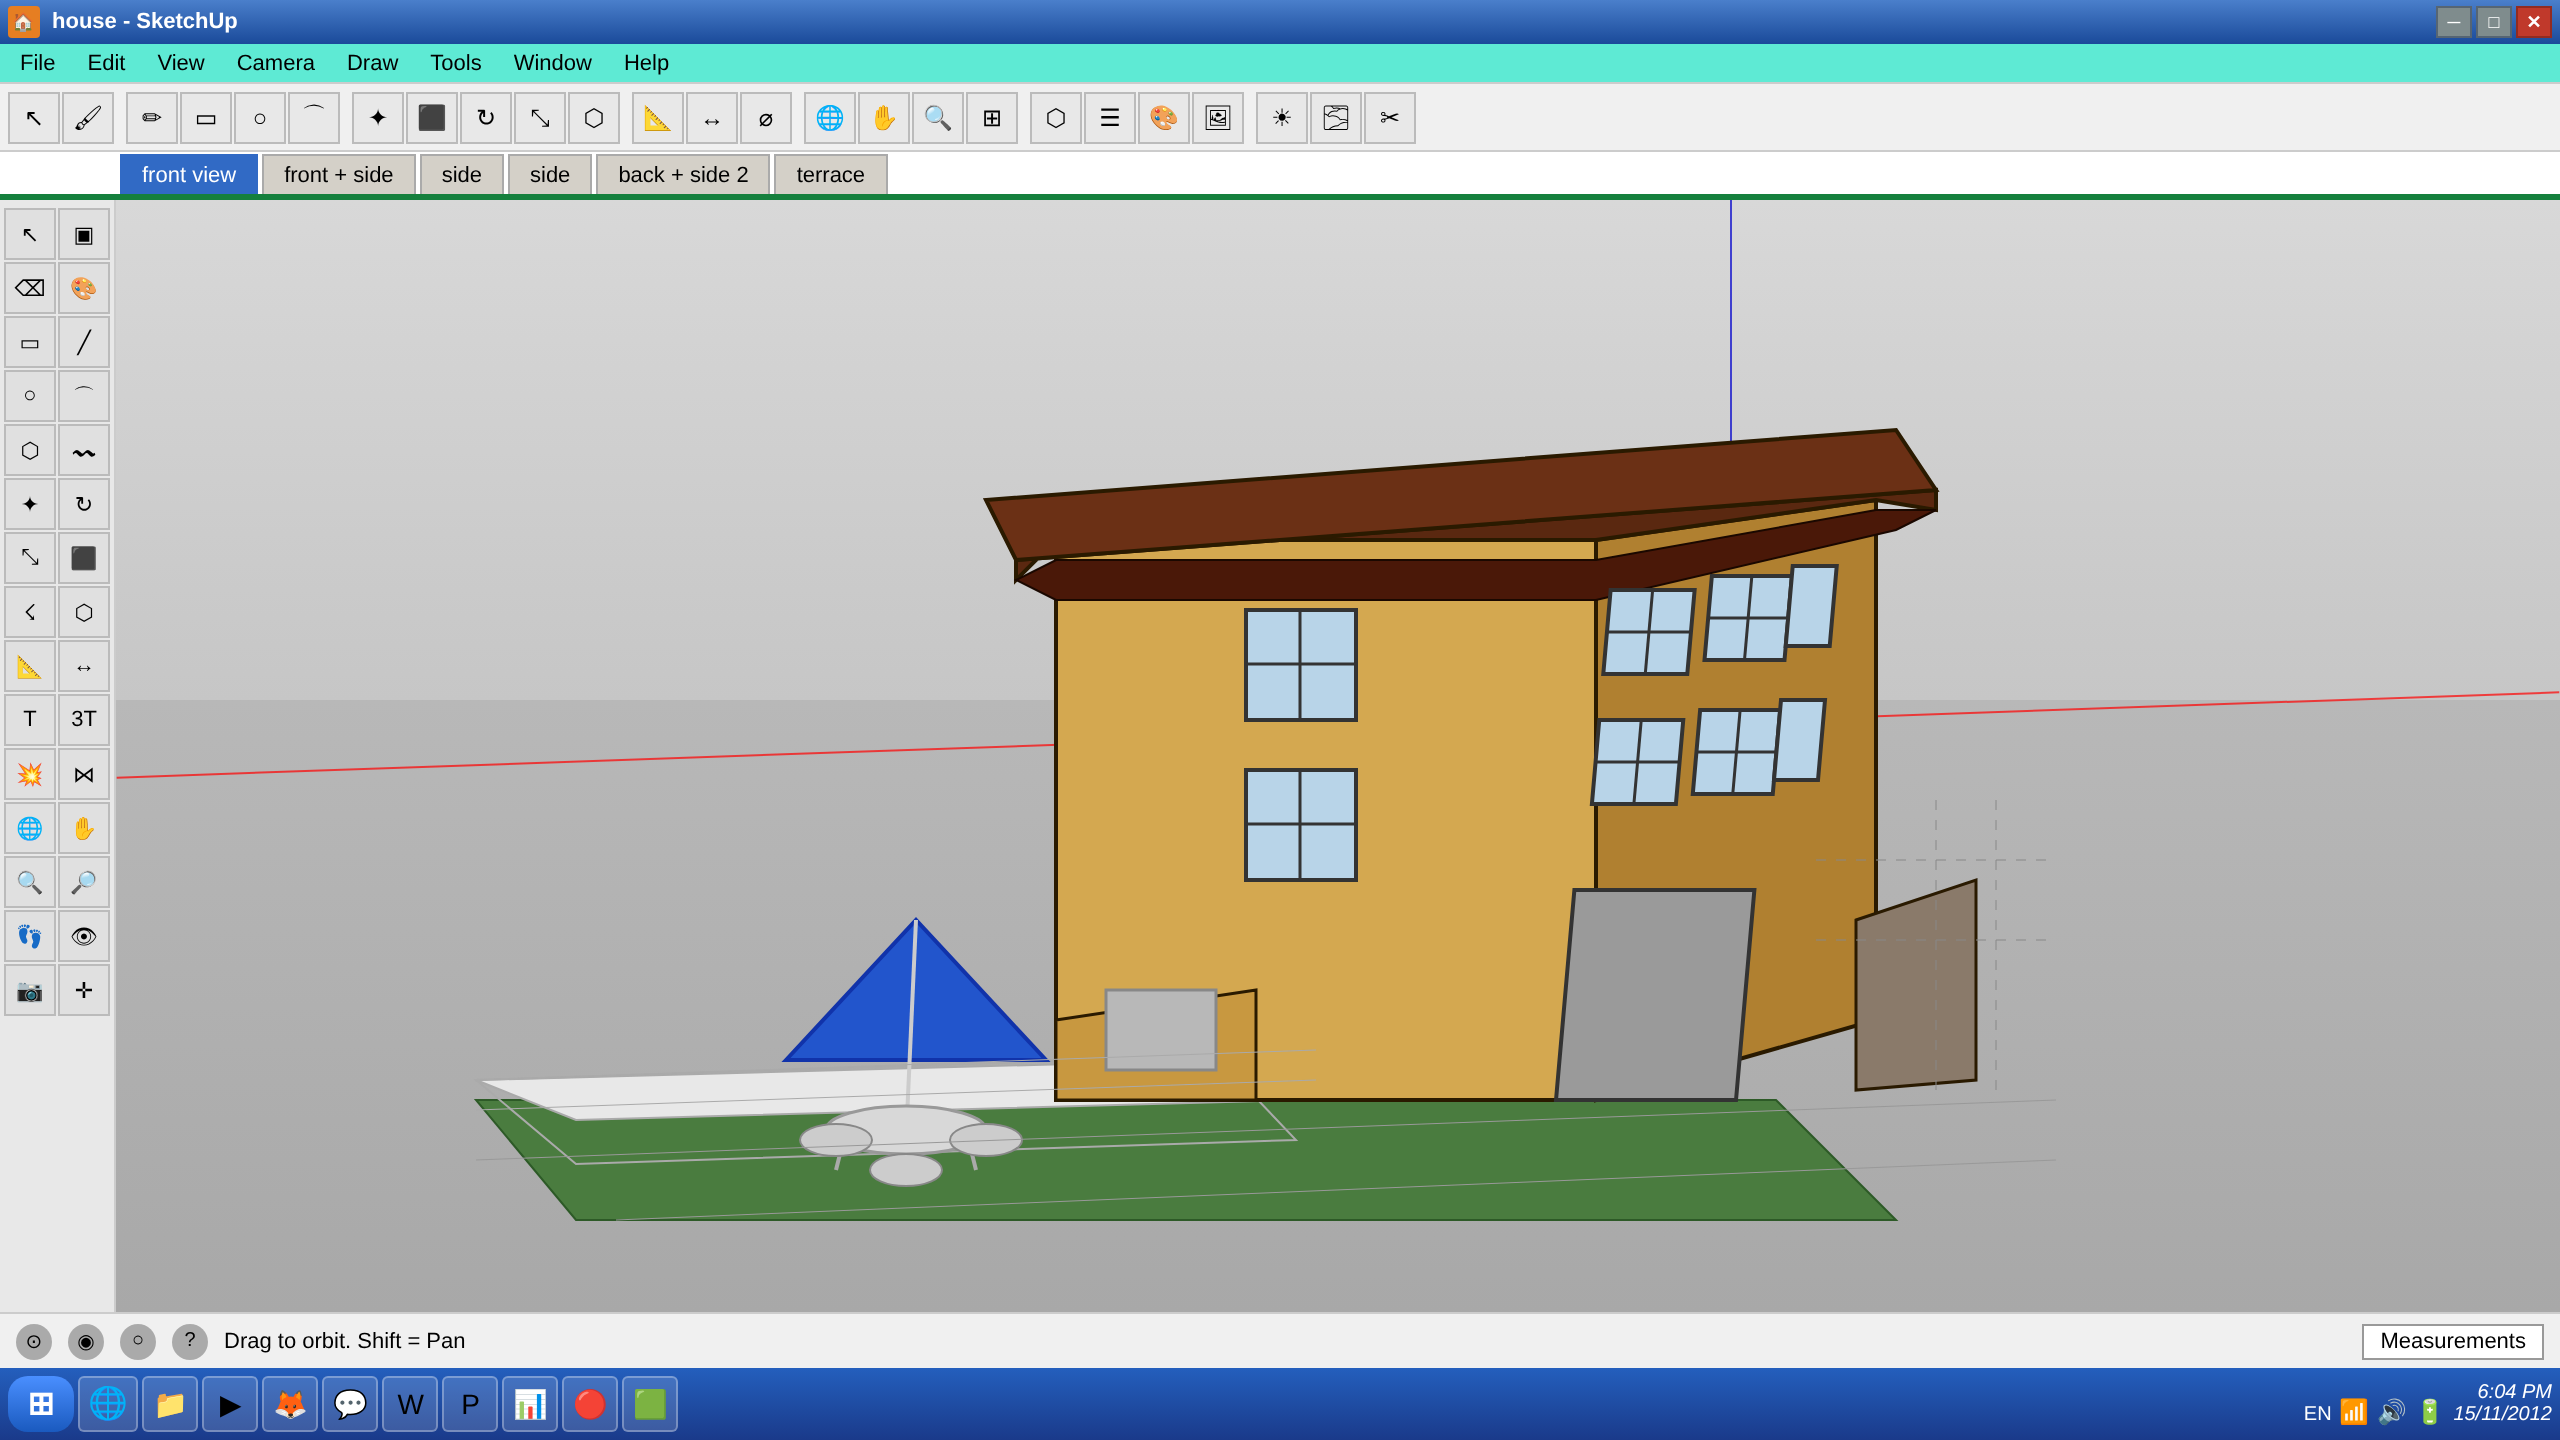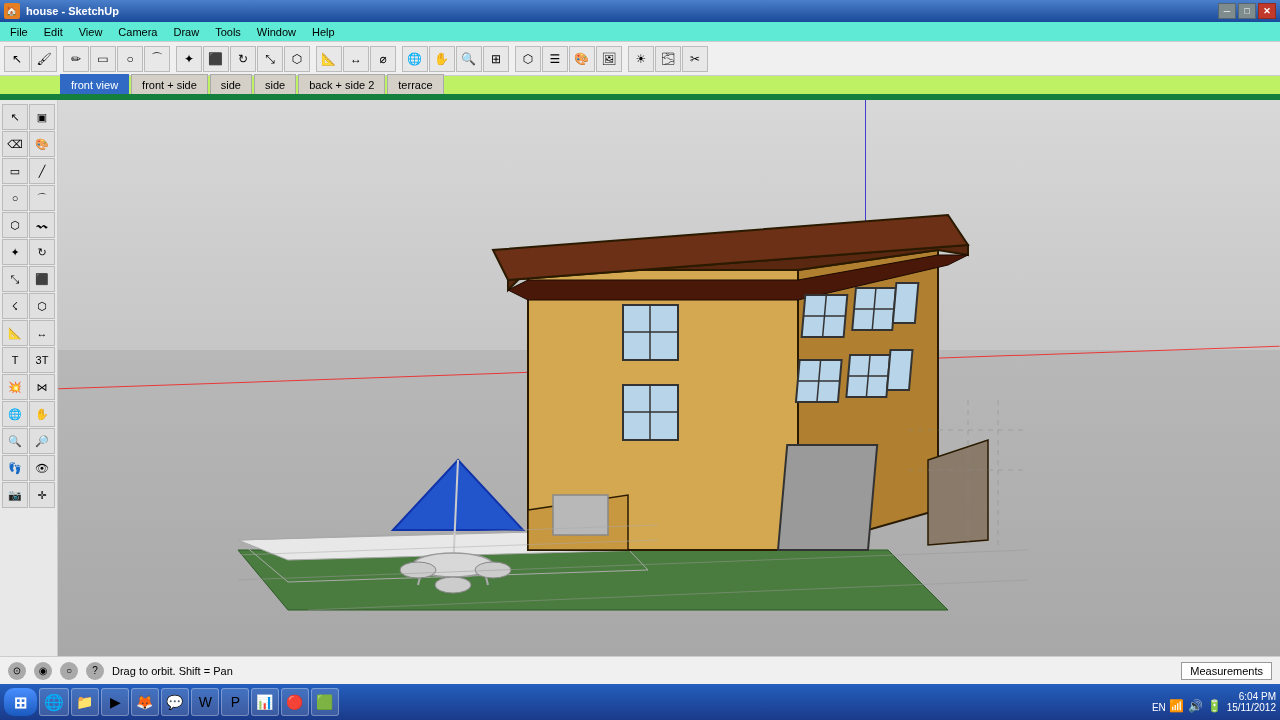--- a/index.html
+++ b/index.html
@@ -62,25 +62,25 @@
       border: 1px solid #bbb;
       display: flex; align-items: center; justify-content: center;
       cursor: pointer;
       font-size: 12px;
     }
     .tb-separator { width: 4px; }
 
     
     #scene-tabs {
       height: 24px;
-      background: #bef264;
+      background: #ffffff;
       display: flex;
       align-items: flex-end;
       padding: 0 60px;
-      border-bottom: 6px solid #15803d;
+      border-bottom: 3px solid #15803d;
     }
     .scene-tab {
       padding: 3px 10px;
       background: #d4d0c8;
       border: 1px solid #aaa;
       border-bottom: none;
       cursor: pointer;
       font-size: 11px;
       margin-right: 2px;
       height: 20px;
@@ -490,18 +490,18 @@
   <div class="tb-app" style="font-size:14px;">P</div>
   <div class="tb-app" style="font-size:14px;">📊</div>
   <div class="tb-app" style="font-size:14px;">🔴</div>
   <div class="tb-app" style="font-size:14px;">🟩</div>
 
   <div id="taskbar-right">
     <span>EN</span>
     <span class="sys-icon">📶</span>
     <span class="sys-icon">🔊</span>
     <span class="sys-icon">🔋</span>
-    <div style="text-align:right;">
+    <div style="text-align:right;font-style:italic;">
       <div>6:04 PM</div>
       <div>15/11/2012</div>
     </div>
   </div>
 </div>
 
 </body></html>

